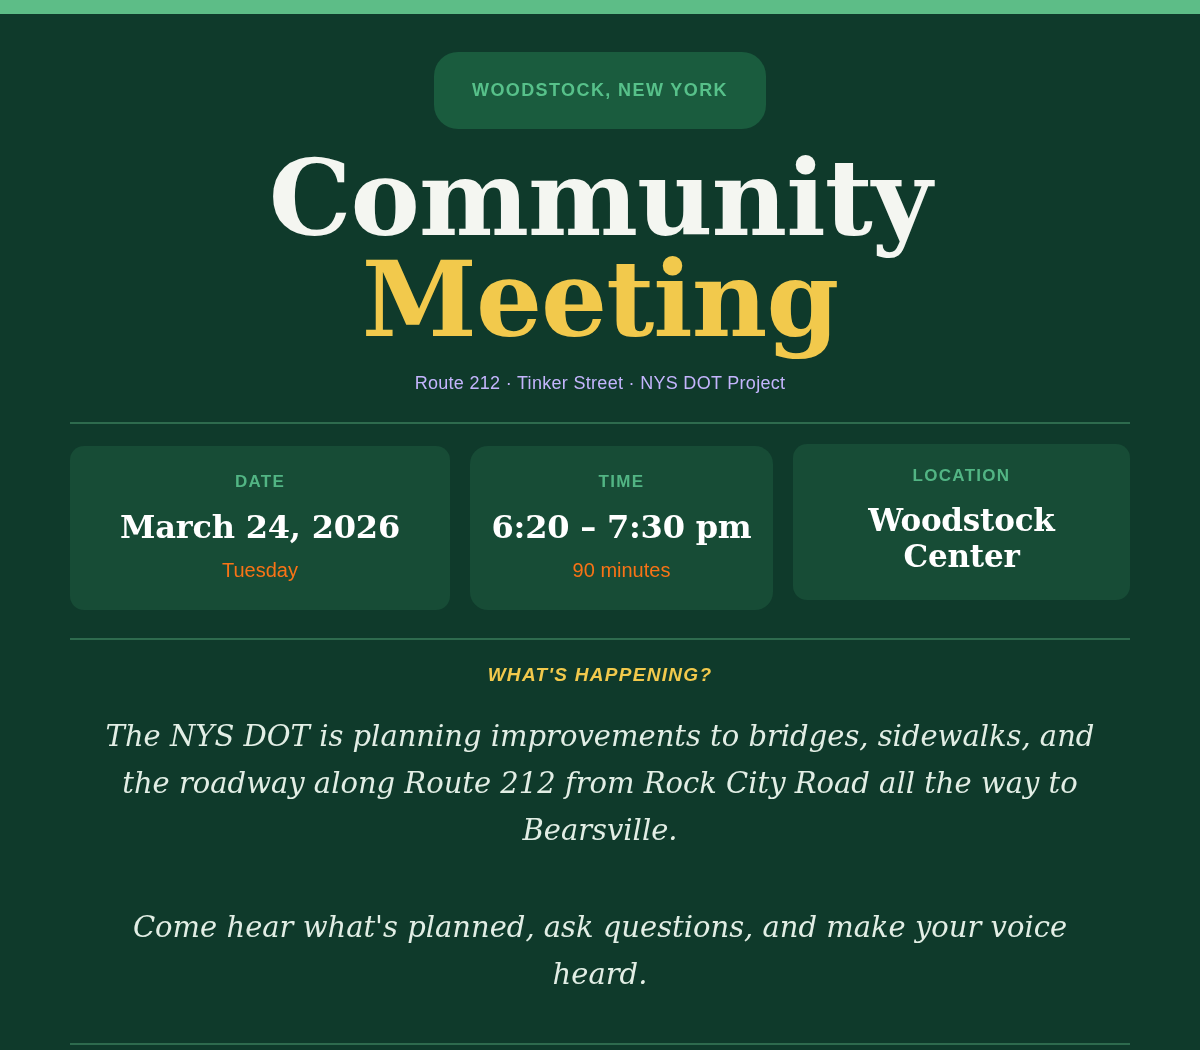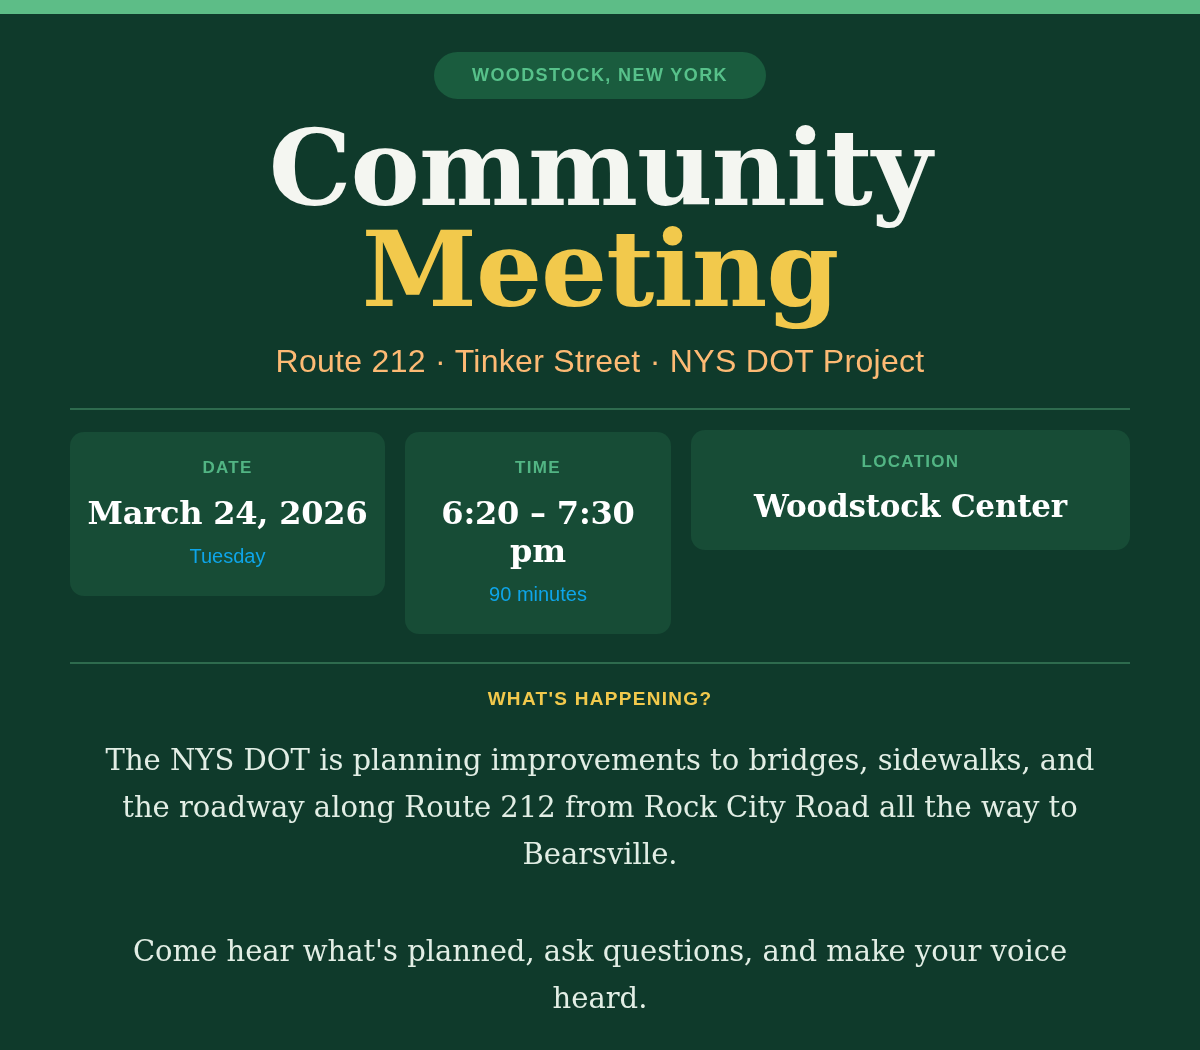--- a/index.html
+++ b/index.html
@@ -31,39 +31,39 @@
     padding-top: 38px;
   }
 
   .location-badge {
     display: inline-block;
     background: #1a5c3e;
     color: #57c18a;
     font-size: 18px;
     font-weight: bold;
     letter-spacing: 1.4px;
-    padding: 13px 38px;
+    padding: 28px 38px;
     border-radius: 24px;
   }
 
   .poster-title {
     margin: 20px 0 0 0;
     font-family: "DejaVu Serif", "Liberation Serif", serif;
     font-weight: bold;
     font-size: 104px;
     line-height: 0.97;
     letter-spacing: -1px;
   }
   .title-line-1 { display: block; color: #f4f6f1; }
   .title-line-2 { display: block; color: #f2c94c; }
 
   .poster-subtitle {
     margin-top: 22px;
-    font-size: 32px;
-    color: #fdba74;
+    font-size: 18px;
+    color: #c4b5fd;
     letter-spacing: 0.3px;
   }
 
   .divider {
     height: 2px;
     background: #2e6b4e;
     margin-top: 28px;
   }
 
   
@@ -73,22 +73,22 @@
     gap: 20px;
     margin-top: 22px;
   }
   .info-card {
     background: #174c36;
     border-radius: 14px;
     text-align: center;
     padding: 26px 16px 28px 16px;
     box-sizing: border-box;
   }
-  .info-card.card-date { width: 315px; }
-  .info-card.card-time { width: 266px; }
+  .info-card.card-date { width: 380px; }
+  .info-card.card-time { width: 303px; border-radius: 18px; }
   .info-card.card-location {
     flex: 1;
     margin-top: -2px;
     padding-top: 22px;
     padding-bottom: 26px;
   }
 
   .card-label {
     font-size: 17px;
     font-weight: bold;
@@ -100,27 +100,28 @@
     font-family: "DejaVu Serif", "Liberation Serif", serif;
     font-weight: bold;
     font-size: 32px;
     color: #ffffff;
     letter-spacing: -0.2px;
   }
   .card-location-value { font-size: 31px; }
   .card-sub {
     margin-top: 13px;
     font-size: 20px;
-    color: #0ea5e9;
+    color: #f97316;
   }
   .card-location-sub { font-size: 19px; }
 
   
   .body-section {
     text-align: center;
+    font-style: italic;
   }
   .section-heading {
     margin-top: 24px;
     font-size: 19px;
     font-weight: bold;
     letter-spacing: 1.3px;
     color: #f2c94c;
   }
   .body-paragraph {
     font-family: "DejaVu Serif", "Liberation Serif", serif;

